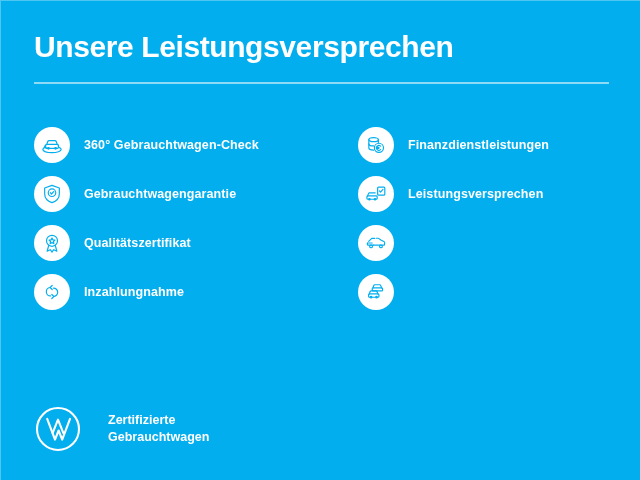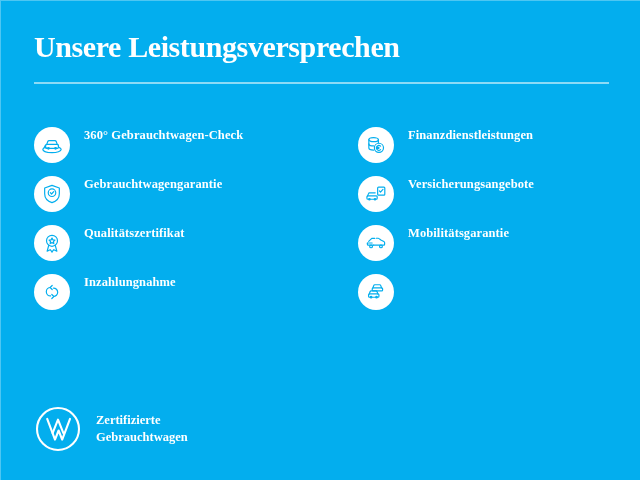--- a/index.html
+++ b/index.html
@@ -15,21 +15,20 @@
   }
   #poster {
     position: relative;
     width: 640px;
     height: 480px;
     background: #03AEEE;
     box-sizing: border-box;
     border-left: 1px solid #4ec6f2;
     border-top: 1px solid #4ec6f2;
     overflow: hidden;
-    font-family: Liberation Serif, serif;
   }
 
   
   #header {
     position: absolute;
     left: 33px;
     top: 27px;
     width: 575px;
   }
   #title {
@@ -50,21 +49,21 @@
   
   .column {
     position: absolute;
     top: 126px;
   }
   #col-left  { left: 33px;  width: 300px; }
   #col-right { left: 357px; width: 275px; }
 
   .promise-row {
     display: flex;
-    align-items: flex-start;
+    align-items: center;
     height: 36px;
     margin-bottom: 13px;
   }
   .icon-badge {
     flex: 0 0 auto;
     width: 36px;
     height: 36px;
     border-radius: 50%;
     background: #ffffff;
     display: flex;
@@ -86,20 +85,21 @@
     white-space: nowrap;
   }
 
   
   #footer {
     position: absolute;
     left: 33px;
     top: 404px;
     display: flex;
     align-items: center;
+    gap: 12px;
   }
   #vw-logo { width: 48px; height: 48px; display: block; }
   #footer-text {
     margin-left: 14px;
     color: #ffffff;
     font-size: 12.5px;
     font-weight: bold;
     line-height: 17px;
   }
   #footer-text div { white-space: nowrap; }
@@ -189,36 +189,35 @@
       <span class="icon-badge">
         <svg viewBox="0 0 24 24" fill="none" stroke="#03AEEE" stroke-width="1.3" stroke-linecap="round" stroke-linejoin="round">
           <path d="M2.8 14.3 3.8 11.6a1.3 1.3 0 0 1 1.2-.9h6.1"></path>
           <rect x="2.1" y="14.1" width="11.2" height="3.6" rx="1"></rect>
           <circle cx="4.8" cy="17.7" r="0.8"></circle>
           <circle cx="10.9" cy="17.7" r="0.8"></circle>
           <rect x="13.8" y="4.4" width="7.8" height="8.8" rx="1"></rect>
           <path d="m15.7 8.6 1.2 1.3 2.7-3"></path>
         </svg>
       </span>
-      <span class="promise-label">Versicherungsangebote</span>
+      <span class="promise-label">Leistungsversprechen</span>
     </div>
 
 
     <div class="promise-row">
       <span class="icon-badge">
         <svg viewBox="0 0 24 24" fill="none" stroke="#03AEEE" stroke-width="1.3" stroke-linecap="round" stroke-linejoin="round">
           <path d="M9.4 14.3h11a1 1 0 0 0 1-1v-1.6a1.6 1.6 0 0 0-.9-1.4l-3.2-1.5-1.9-1.6a1.6 1.6 0 0 0-1-.4h-2.1"></path>
           <path d="M9.4 14.3H3.6a1 1 0 0 1-1-1v-1.3"></path>
           <path d="M2.6 12h5.2"></path>
           <circle cx="6.6" cy="15.7" r="1.5"></circle>
           <circle cx="17.4" cy="15.7" r="1.5"></circle>
           <path d="m4 10.3 3.4-3.4h3.2"></path>
         </svg>
       </span>
-      <span class="promise-label">Mobilitätsgarantie</span>
     </div>
 
     <div class="promise-row">
       <span class="icon-badge">
         <svg viewBox="0 0 24 24" fill="none" stroke="#03AEEE" stroke-width="1.3" stroke-linecap="round" stroke-linejoin="round">
           <path d="M8.6 7.6 9.5 5a1.3 1.3 0 0 1 1.2-.9h5.3a1.3 1.3 0 0 1 1.2.9l.9 2.6"></path>
           <rect x="7.9" y="7.4" width="11.3" height="3.4" rx="1"></rect>
           <path d="M4.6 14.3 5.5 11.7a1.3 1.3 0 0 1 1.2-.9h5.3a1.3 1.3 0 0 1 1.2.9l.9 2.6"></path>
           <rect x="3.9" y="14.1" width="11.3" height="3.6" rx="1"></rect>
           <circle cx="6.6" cy="17.7" r="0.85"></circle>

